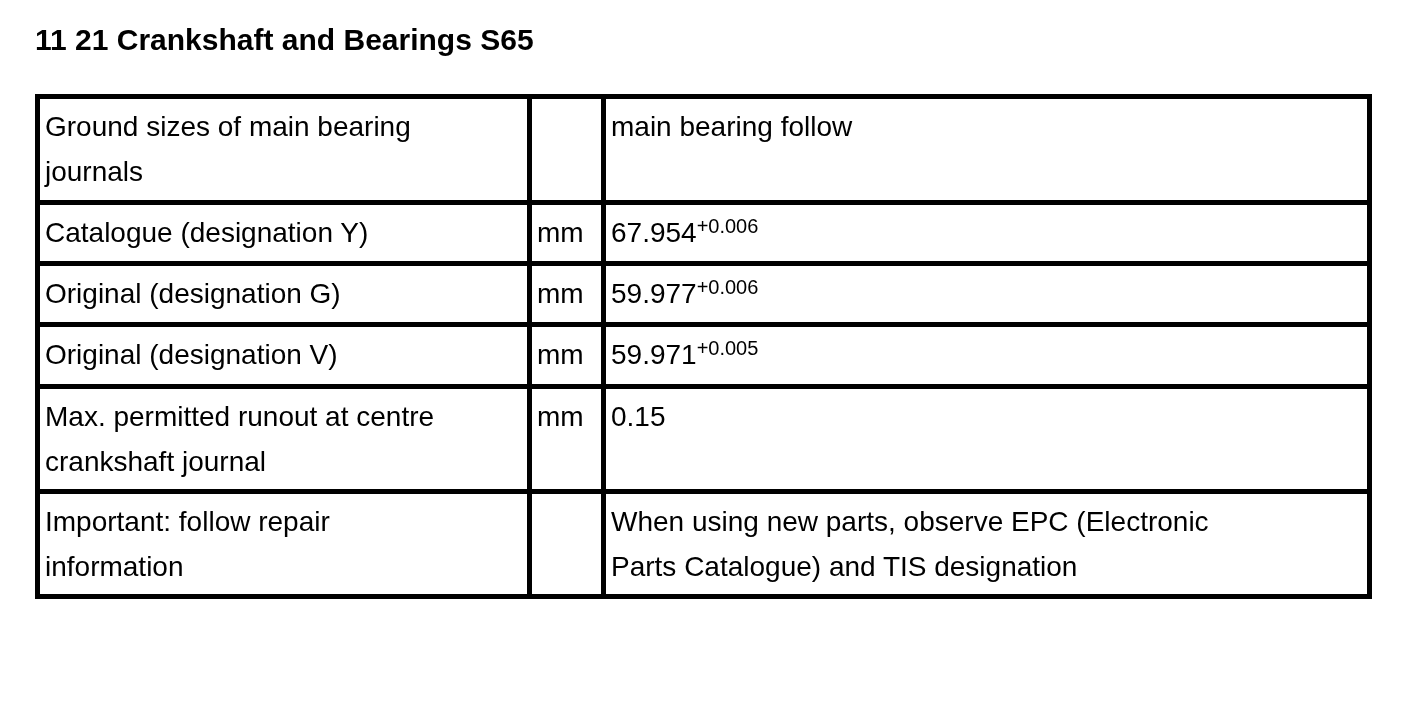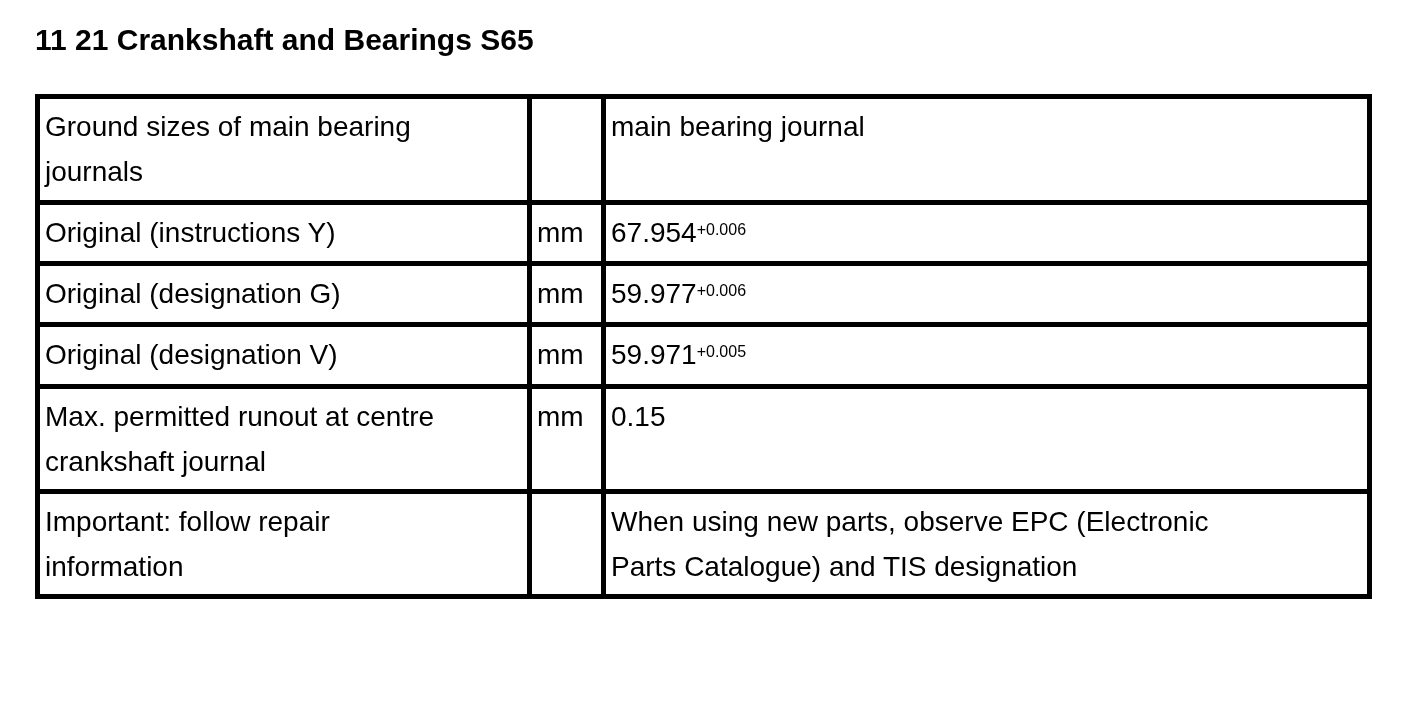--- a/index.html
+++ b/index.html
@@ -42,21 +42,21 @@
     .ml { white-space: pre-line; }
     col.c-label { width: 492px; }
     col.c-unit  { width: 74px; }
     col.c-value { width: 766px; }
     tr.r-tall   { height: 106px; }
     tr.r-short  { height: 61px; }
     tr.r-short2 { height: 62px; }
     tr.r-med    { height: 98px; }
     tr.r-med2   { height: 99px; }
     sup.tol {
-      font-size: 16px;
+      font-size: 20px;
       line-height: 0;
       position: relative;
       top: -0.45em;
       vertical-align: baseline;
     }
   </style>
 </head>
 <body>
 
 <div class="page">
@@ -67,24 +67,24 @@
     <colgroup>
       <col class="c-label">
       <col class="c-unit">
       <col class="c-value">
     </colgroup>
     <tbody>
       <tr class="r-tall">
         <td><span class="ml">Ground sizes of main bearing
 journals</span></td>
         <td><span></span></td>
-        <td><span class="ml">main bearing journal</span><sup class="tol"></sup></td>
+        <td><span class="ml">main bearing follow</span><sup class="tol"></sup></td>
       </tr>
       <tr class="r-short">
-        <td><span class="ml">Original (instructions Y)</span></td>
+        <td><span class="ml">Catalogue (designation Y)</span></td>
         <td><span>mm</span></td>
         <td><span class="ml">67.954</span><sup class="tol">+0.006</sup></td>
       </tr>
       <tr class="r-short">
         <td><span class="ml">Original (designation G)</span></td>
         <td><span>mm</span></td>
         <td><span class="ml">59.977</span><sup class="tol">+0.006</sup></td>
       </tr>
       <tr class="r-short2">
         <td><span class="ml">Original (designation V)</span></td>

